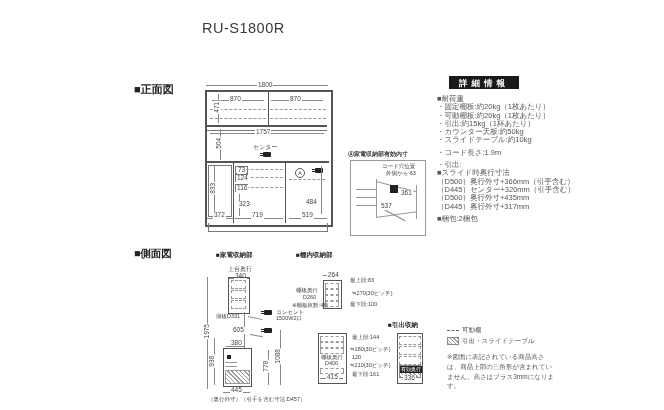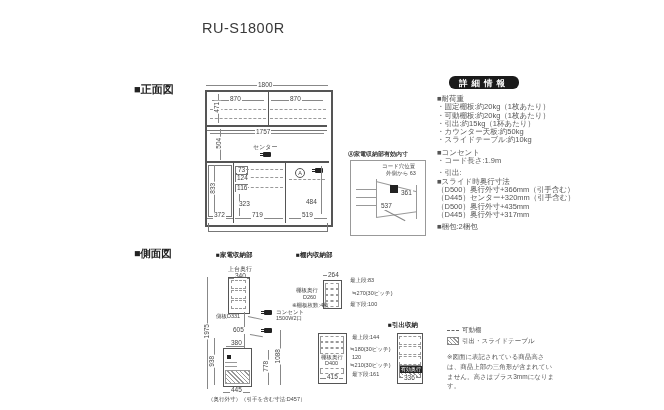--- a/index.html
+++ b/index.html
@@ -13,21 +13,21 @@
   .dash{border-top-style:dashed;border-top-color:#999;}
   .box{position:absolute;border:1px solid #777;background:transparent;}
   .dbox{position:absolute;border:1px dashed #999;}
   .dim{position:absolute;font-size:6.5px;line-height:1;color:#444;background:#fff;padding:0 1px;white-space:nowrap;}
   .rot{transform:rotate(-90deg);transform-origin:center center;}
   .hatch{background:repeating-linear-gradient(45deg,#999 0,#999 1px,#fff 1px,#fff 3px);}
   .plug{position:absolute;width:8px;height:5px;background:#222;border-radius:1px;}
   .plug:before{content:"";position:absolute;left:-3px;top:1px;width:3px;height:1px;background:#222;}
   .plug:after{content:"";position:absolute;left:-3px;top:3px;width:3px;height:1px;background:#222;}
   .circleA{position:absolute;width:8px;height:8px;border:1px solid #555;border-radius:50%;font-size:5.5px;line-height:8px;text-align:center;color:#444;background:#fff;}
-  .panel-header{position:absolute;left:449px;top:76px;width:70px;height:13px;background:#1a1a1a;color:#fff;font-size:8.5px;font-weight:bold;letter-spacing:4px;text-align:center;line-height:14px;border-radius:6px;}
+  .panel-header{position:absolute;left:449px;top:76px;width:70px;height:13px;background:#1a1a1a;color:#fff;font-size:8.5px;font-weight:bold;letter-spacing:4px;text-align:center;line-height:14px;}
   .panel-body{position:absolute;left:437px;top:95px;width:226px;font-size:7.5px;line-height:8.3px;color:#555;}
   .panel-body .blk{margin-bottom:4px;}
   .sw-dash{display:inline-block;width:12px;height:0;border-top:1px dashed #666;vertical-align:middle;margin-right:3px;}
   .sw-hatch{display:inline-block;width:10px;height:6px;border:1px solid #888;background:repeating-linear-gradient(45deg,#999 0,#999 1px,#fff 1px,#fff 2.5px);vertical-align:middle;margin-right:3px;}
   .footnote{position:absolute;left:447px;top:352px;width:108px;font-size:6.5px;line-height:1.5;color:#555;white-space:normal;}
 </style>
 </head>
 <body>
 
 <div id="canvas">
@@ -120,21 +120,20 @@
   <div class="panel-body">
     <div class="blk">
       <div>■耐荷重</div>
       <div>・固定棚板:約20kg（1枚あたり）</div>
       <div>・可動棚板:約20kg（1枚あたり）</div>
       <div>・引出:約15kg（1杯あたり）</div>
       <div>・カウンター天板:約50kg</div>
       <div>・スライドテーブル:約10kg</div>
     </div>
     <div class="blk">
-      <div>■コンセント</div>
       <div>・コード長さ:1.9m</div>
     </div>
     <div class="blk">
       <div>・引出:</div>
       <div>■スライド時奥行寸法</div>
       <div>（D500）奥行外寸+366mm（引手含む）</div>
       <div>（D445）センター+320mm（引手含む）</div>
       <div>（D500）奥行外寸+435mm</div>
       <div>（D445）奥行外寸+317mm</div>
     </div>

